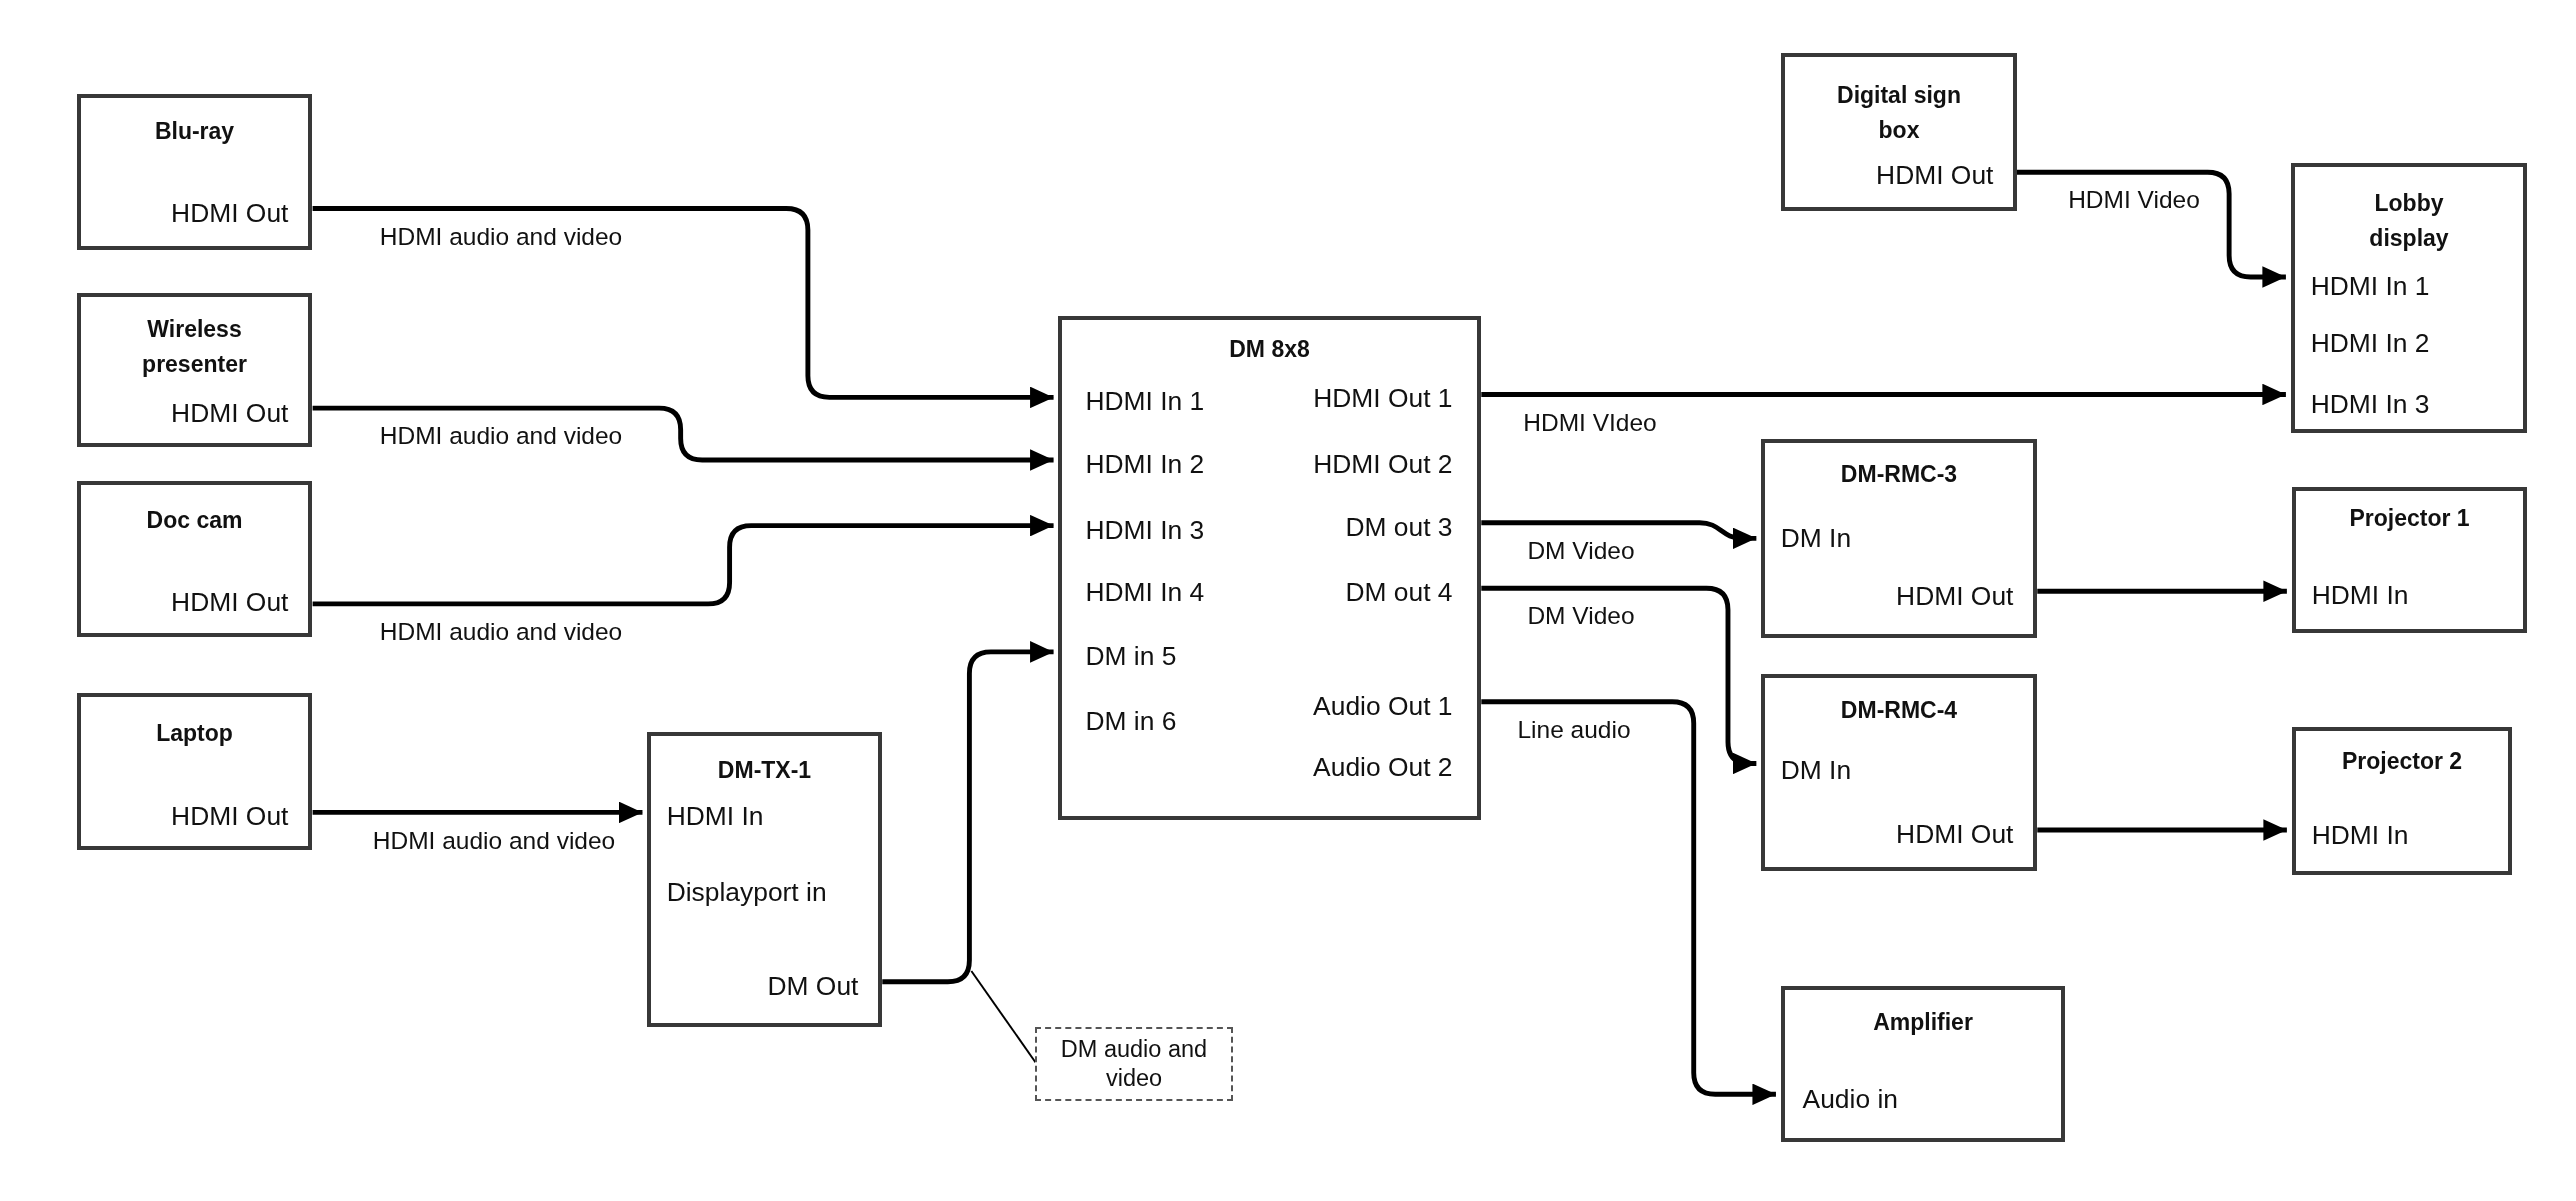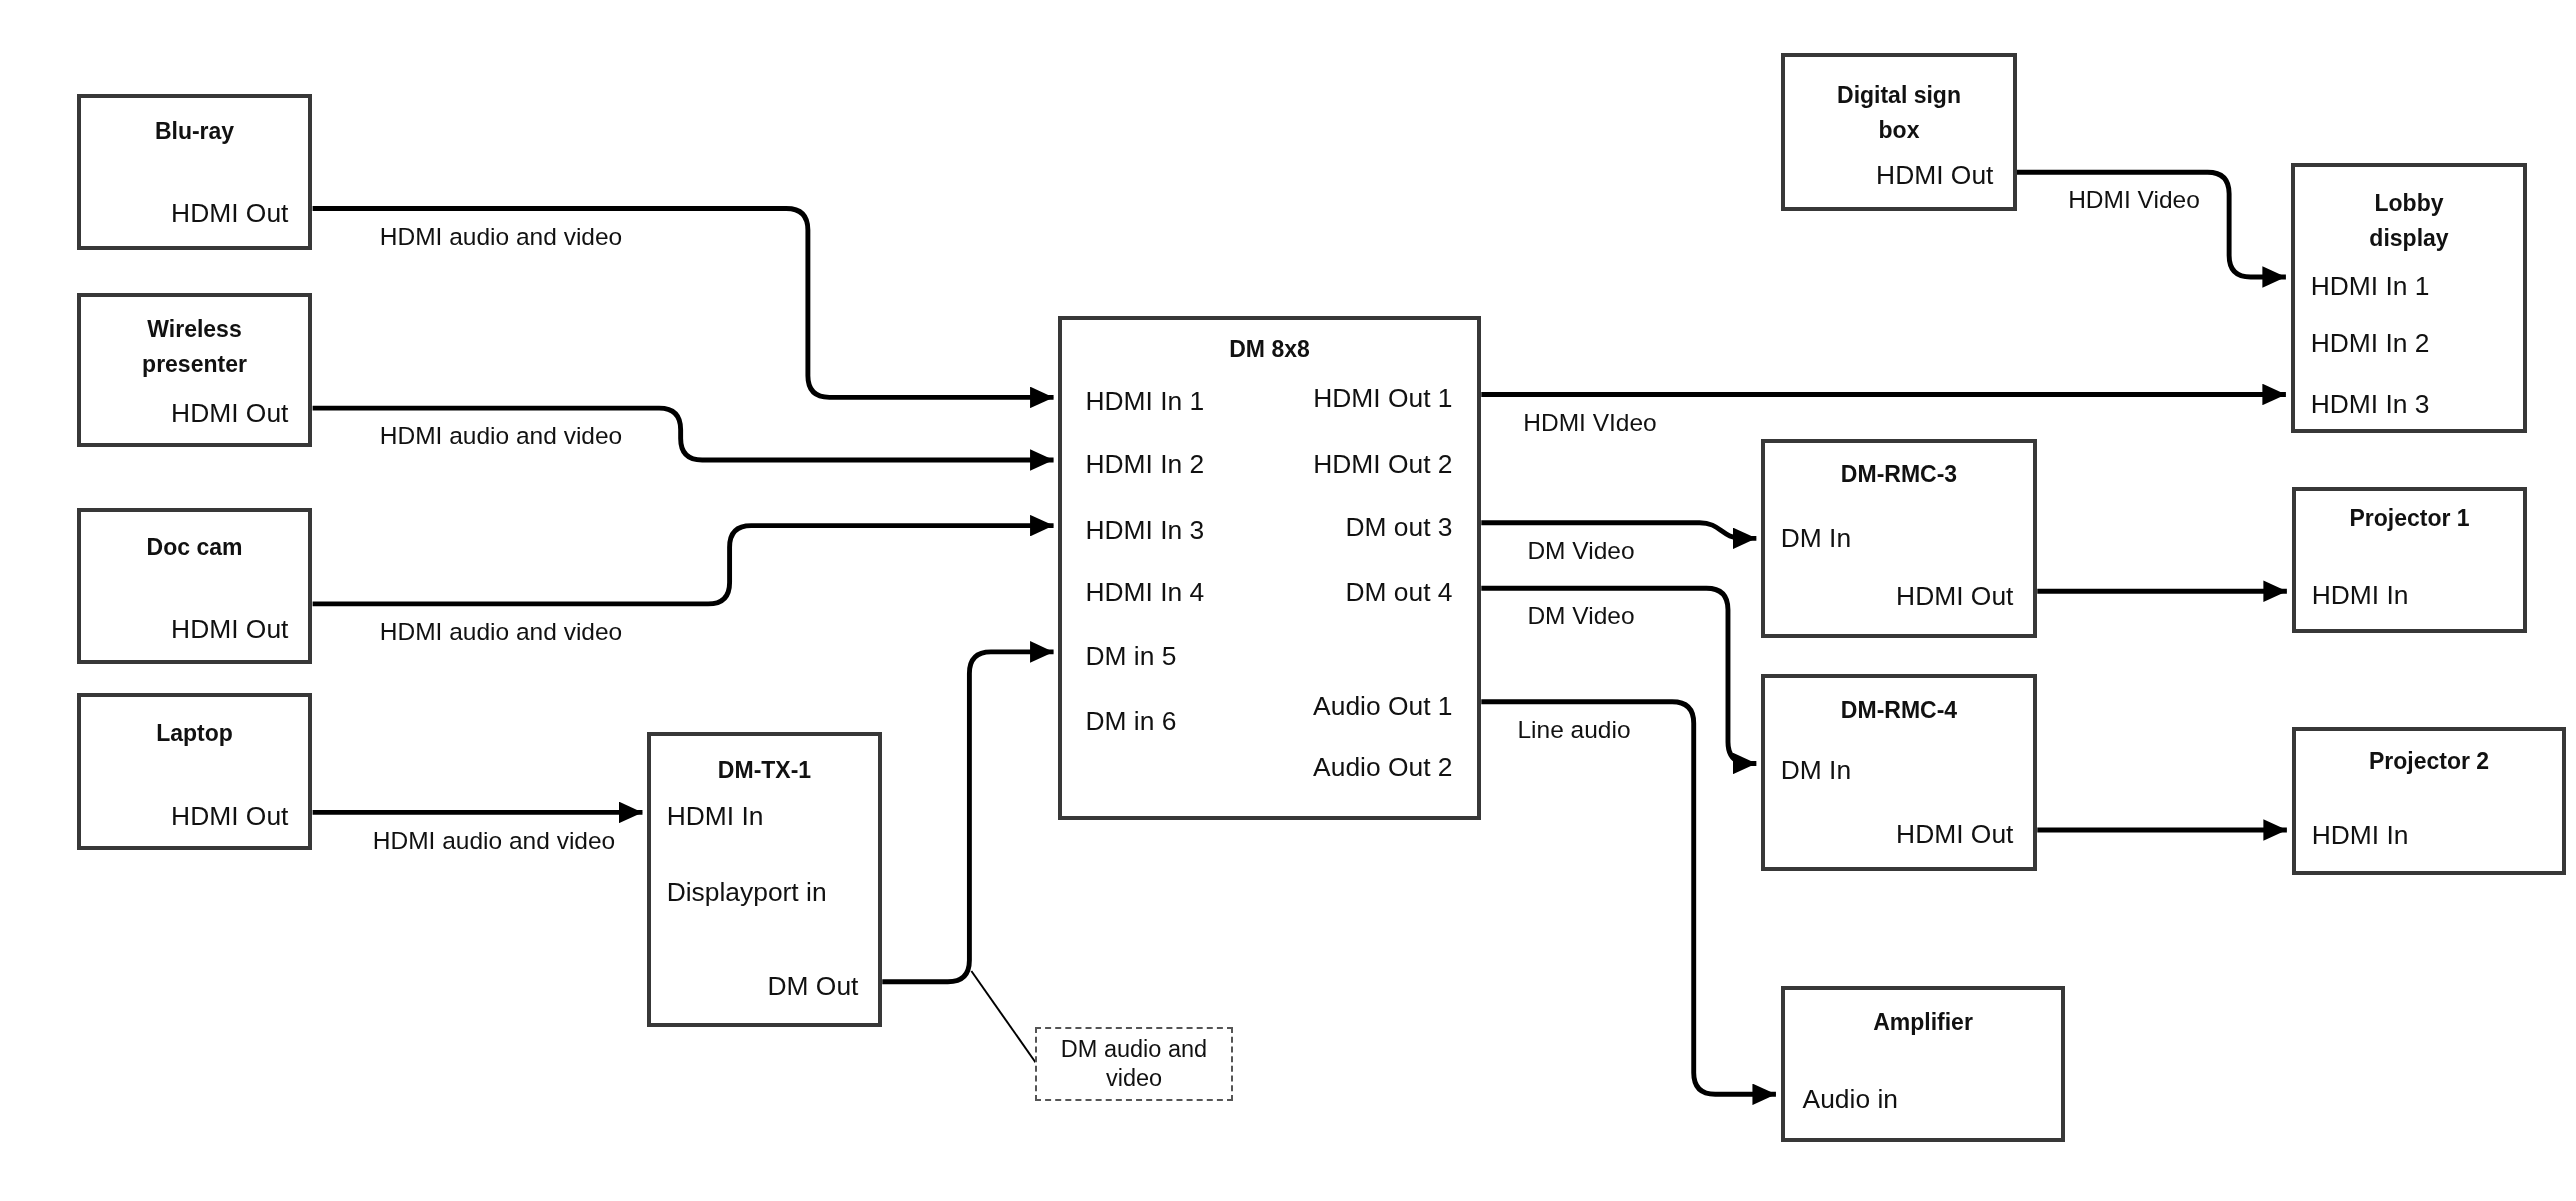--- a/index.html
+++ b/index.html
@@ -98,21 +98,21 @@
   <div class="box" style="left:77px;top:94px;width:235px;height:156px">
     <div class="title" style="top:15.7px">Blu-ray</div>
     <div class="port pr" style="top:115px">HDMI Out</div>
   </div>
 
   <div class="box" style="left:77px;top:293px;width:235px;height:154px">
     <div class="title" style="top:14.7px;padding:0 23px">Wireless presenter</div>
     <div class="port pr" style="top:116px">HDMI Out</div>
   </div>
 
-  <div class="box" style="left:77px;top:508px;width:235px;height:156px">
+  <div class="box" style="left:77px;top:481px;width:235px;height:156px">
     <div class="title" style="top:17.6px">Doc cam</div>
     <div class="port pr" style="top:117px">HDMI Out</div>
   </div>
 
   <div class="box" style="left:77px;top:693px;width:235px;height:157px">
     <div class="title" style="top:18.6px">Laptop</div>
     <div class="port pr" style="top:119px">HDMI Out</div>
   </div>
 
   <div class="box" style="left:647px;top:732px;width:235px;height:295px">
@@ -160,21 +160,21 @@
     <div class="title" style="top:9.8px">Projector 1</div>
     <div class="port pl" style="top:104px">HDMI In</div>
   </div>
 
   <div class="box" style="left:1761px;top:674px;width:276px;height:197px">
     <div class="title" style="top:14.7px">DM-RMC-4</div>
     <div class="port pl" style="top:92px">DM In</div>
     <div class="port pr" style="top:156px">HDMI Out</div>
   </div>
 
-  <div class="box" style="left:2292px;top:727px;width:274px;height:148px">
+  <div class="box" style="left:2292px;top:727px;width:220px;height:148px">
     <div class="title" style="top:12.7px">Projector 2</div>
     <div class="port pl" style="top:104px">HDMI In</div>
   </div>
 
   <div class="box" style="left:1781px;top:986px;width:284px;height:156px">
     <div class="title" style="top:14.7px">Amplifier</div>
     <div class="port pl" style="top:109px;left:17.6px">Audio in</div>
   </div>
 
   <div class="wlabel" style="left:501px;top:209px">HDMI audio and video</div>

